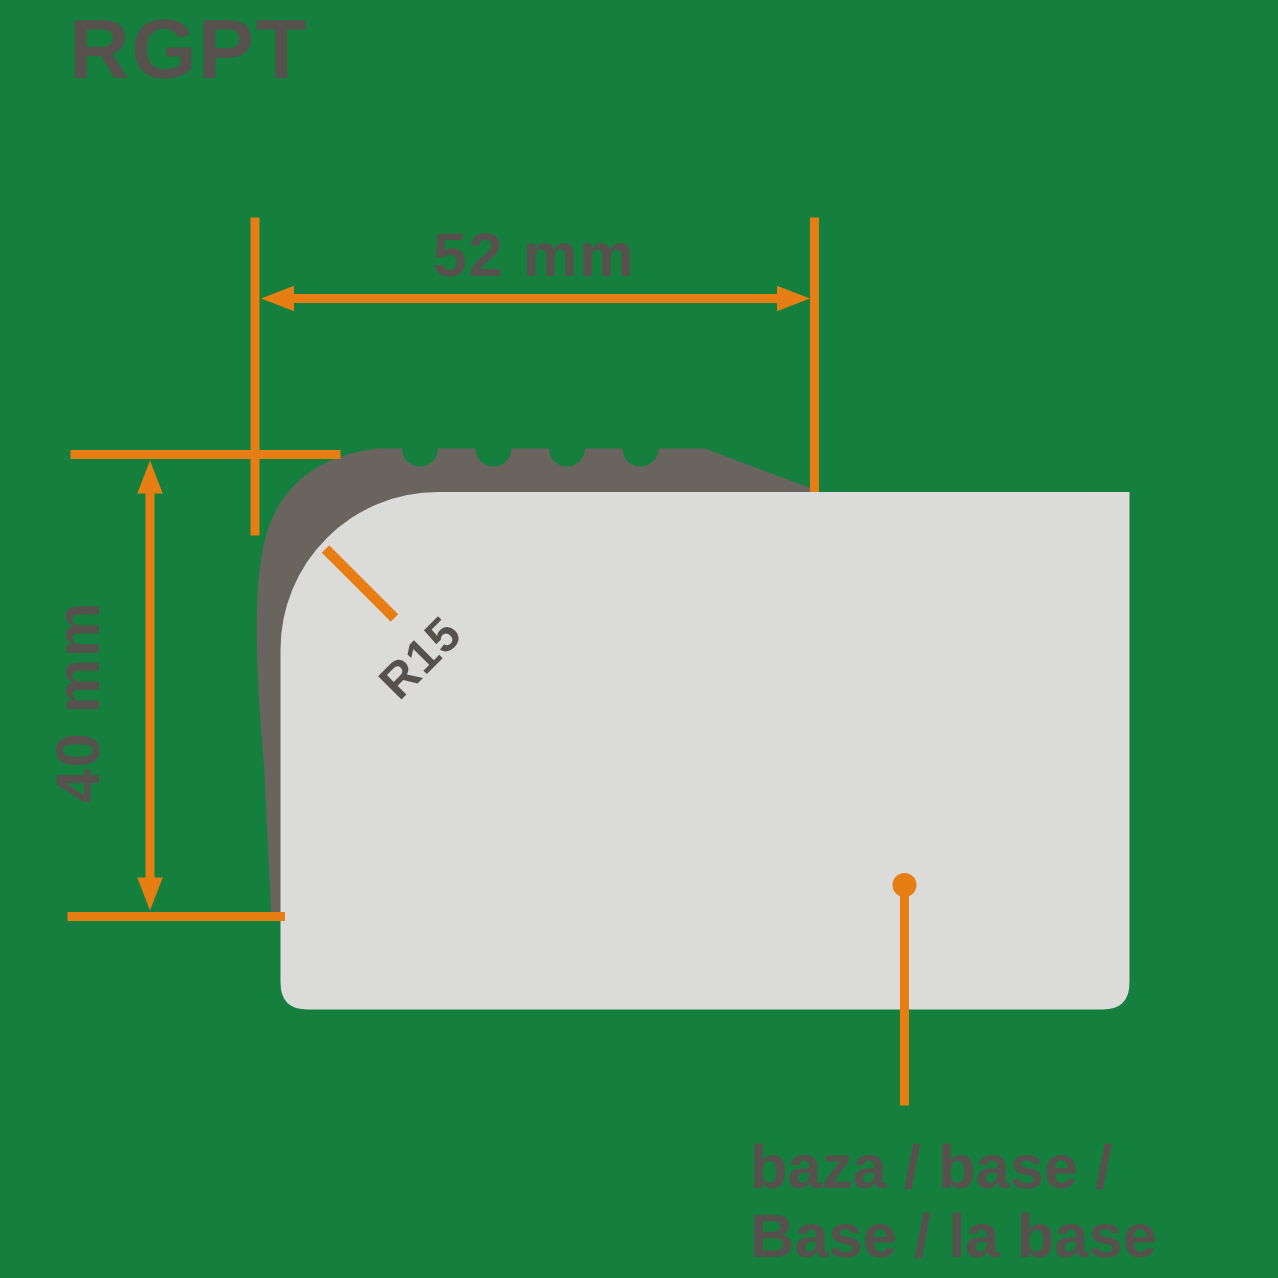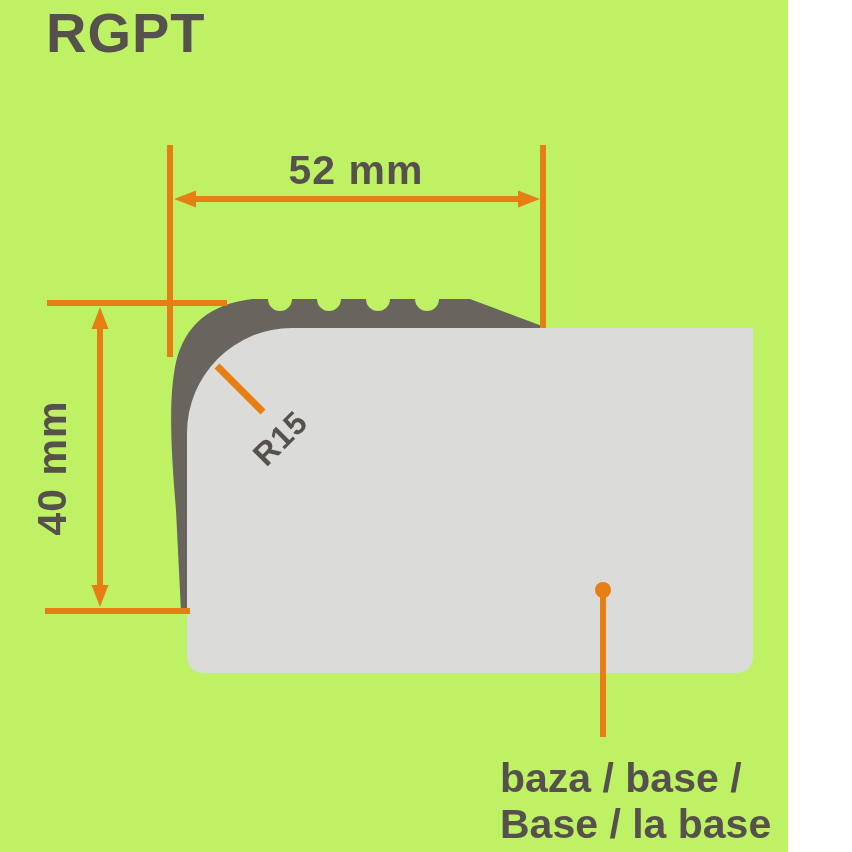--- a/index.html
+++ b/index.html
@@ -2,23 +2,23 @@
 <html><head>
 <meta charset="utf-8">
 <style>
   html, body {
     margin: 0;
     padding: 0;
     background: #ffffff;
   }
   .stage {
     position: relative;
-    width: 788px;
+    width: 852px;
     height: 852px;
-    background: #bef264;
+    background: #15803d;
     overflow: hidden;
     font-family: "Liberation Sans", sans-serif;
     text-align: center;
   }
   svg { display: block; }
 
   
   .fill-accent   { fill: #E67E14; }
   .stroke-accent { stroke: #E67E14; }
   .fill-profile  { fill: #6A645F; }

